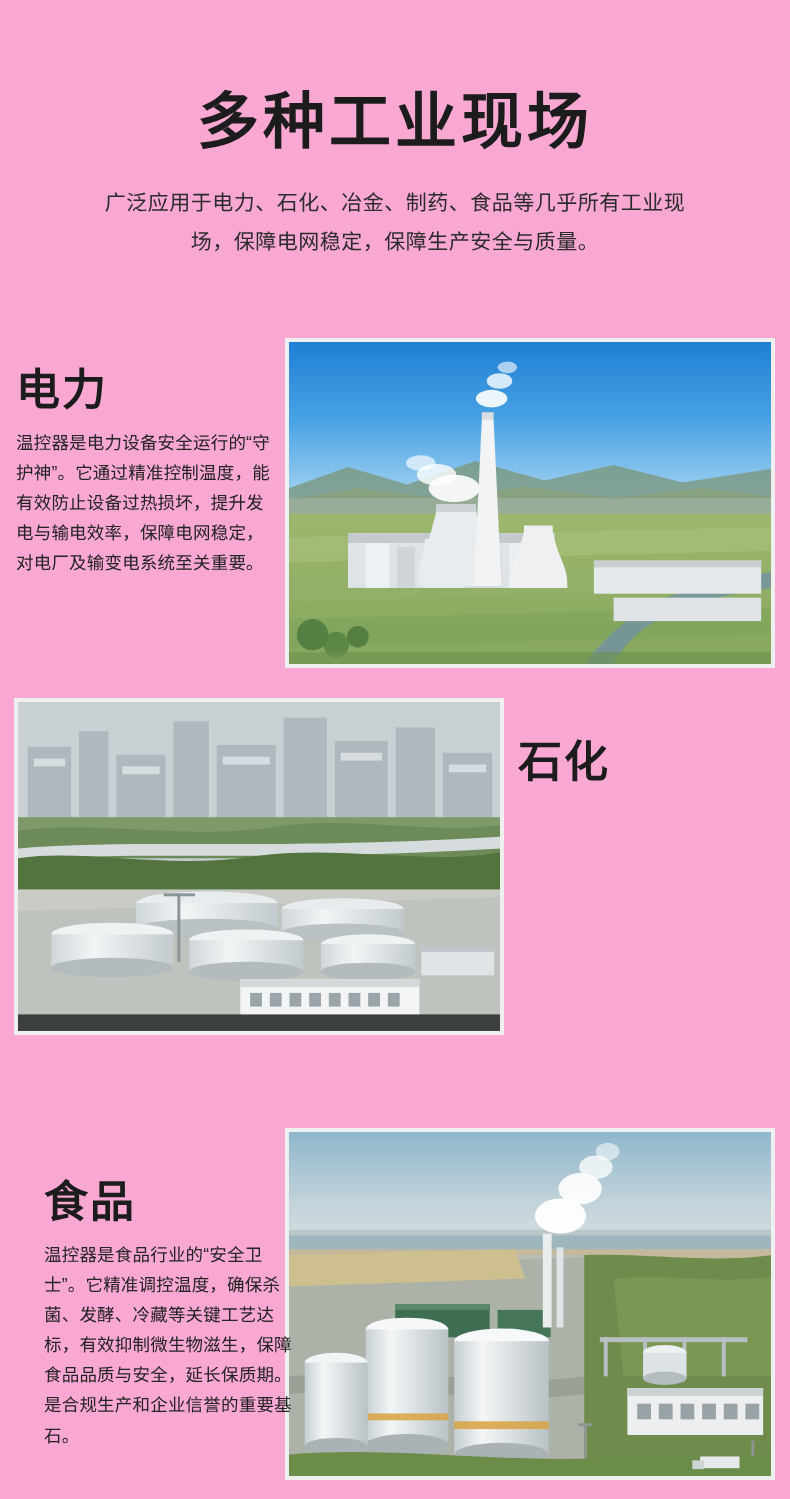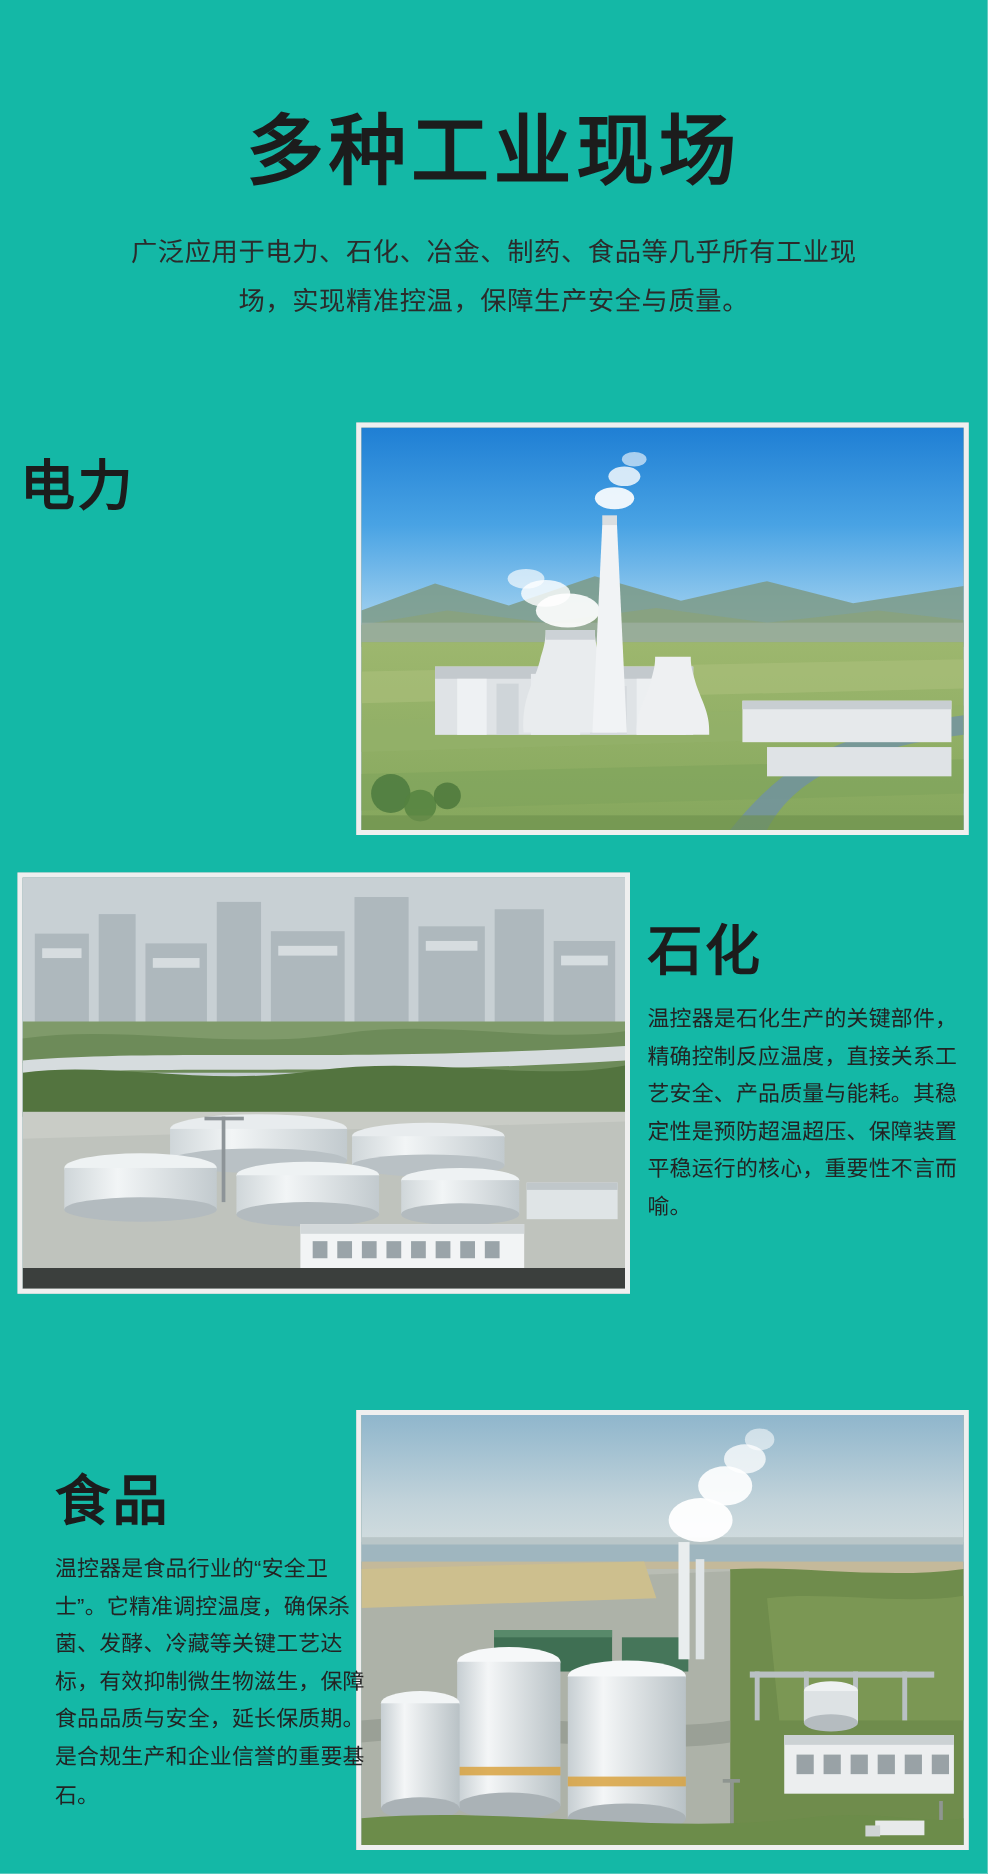--- a/index.html
+++ b/index.html
@@ -11,21 +11,21 @@
     height: 1499px;
     background: #ececec;
     font-family: "Liberation Sans", sans-serif;
     color: #1b1b1b;
     overflow: hidden;
   }
   .page {
     position: relative;
     width: 790px;
     height: 1499px;
-    background: #14b8a6;
+    background: #f9a8d4;
   }
 
   
   .header {
     padding-top: 88px;
     text-align: center;
   }
   .main-title {
     font-size: 62px;
     font-weight: 700;
@@ -94,21 +94,21 @@
   .img-inner { position: absolute; inset: 0; }
   svg.art { display: block; width: 100%; height: 100%; }
 </style>
 </head>
 <body>
 
 <div class="page">
 
   <div class="header">
     <h1 class="main-title">多种工业现场</h1>
-    <p class="sub-desc">广泛应用于电力、石化、冶金、制药、食品等几乎所有工业现场，实现精准控温，保障生产安全与质量。</p>
+    <p class="sub-desc">广泛应用于电力、石化、冶金、制药、食品等几乎所有工业现场，保障电网稳定，保障生产安全与质量。</p>
   </div>
 
   <div class="section" id="section-power">
 
     <div class="sec-img">
       <div class="img-inner">
         <svg class="art" viewBox="0 0 490 330" preserveAspectRatio="none">
           <defs>
             <linearGradient id="sky1" x1="0" y1="0" x2="0" y2="1">
               <stop offset="0%" stop-color="#1f7fd4"></stop>
@@ -165,20 +165,21 @@
           <circle cx="24" cy="300" r="16" fill="#4c7a3e" opacity="0.85"></circle>
           <circle cx="48" cy="310" r="13" fill="#55833f" opacity="0.85"></circle>
           <circle cx="70" cy="302" r="11" fill="#4a7539" opacity="0.8"></circle>
           <rect x="0" y="318" width="490" height="12" fill="#6c8f4c" opacity="0.6"></rect>
         </svg>
       </div>
     </div>
 
     <div class="sec-text">
       <h2 class="sec-title">电力</h2>
+      <p class="sec-body">温控器是电力设备安全运行的“守护神”。它通过精准控制温度，能有效防止设备过热损坏，提升发电与输电效率，保障电网稳定，对电厂及输变电系统至关重要。</p>
     </div>
   </div>
 
   <div class="section" id="section-petro">
 
     <div class="sec-img">
       <div class="img-inner">
         <svg class="art" viewBox="0 0 490 337" preserveAspectRatio="none">
           <defs>
             <linearGradient id="haze" x1="0" y1="0" x2="0" y2="1">
@@ -263,21 +264,20 @@
           <rect x="0" y="320" width="490" height="17" fill="#3b3f3d"></rect>
 
           <rect x="162" y="196" width="3" height="70" fill="#8d9498"></rect>
           <rect x="148" y="196" width="32" height="3" fill="#8d9498"></rect>
         </svg>
       </div>
     </div>
 
     <div class="sec-text">
       <h2 class="sec-title">石化</h2>
-      <p class="sec-body">温控器是石化生产的关键部件，精确控制反应温度，直接关系工艺安全、产品质量与能耗。其稳定性是预防超温超压、保障装置平稳运行的核心，重要性不言而喻。</p>
     </div>
   </div>
 
   <div class="section" id="section-food">
 
     <div class="sec-img">
       <div class="img-inner">
         <svg class="art" viewBox="0 0 490 352" preserveAspectRatio="none">
           <defs>
             <linearGradient id="sky3" x1="0" y1="0" x2="0" y2="1">

